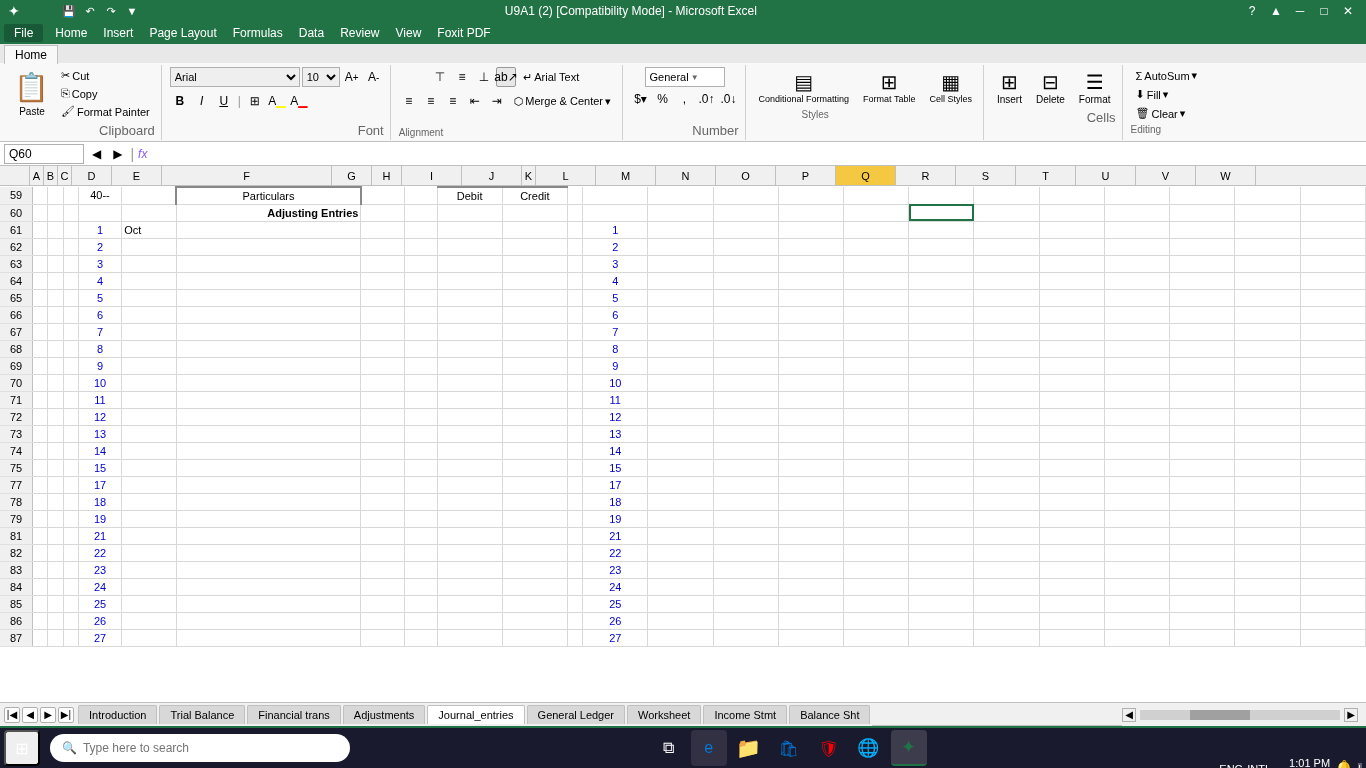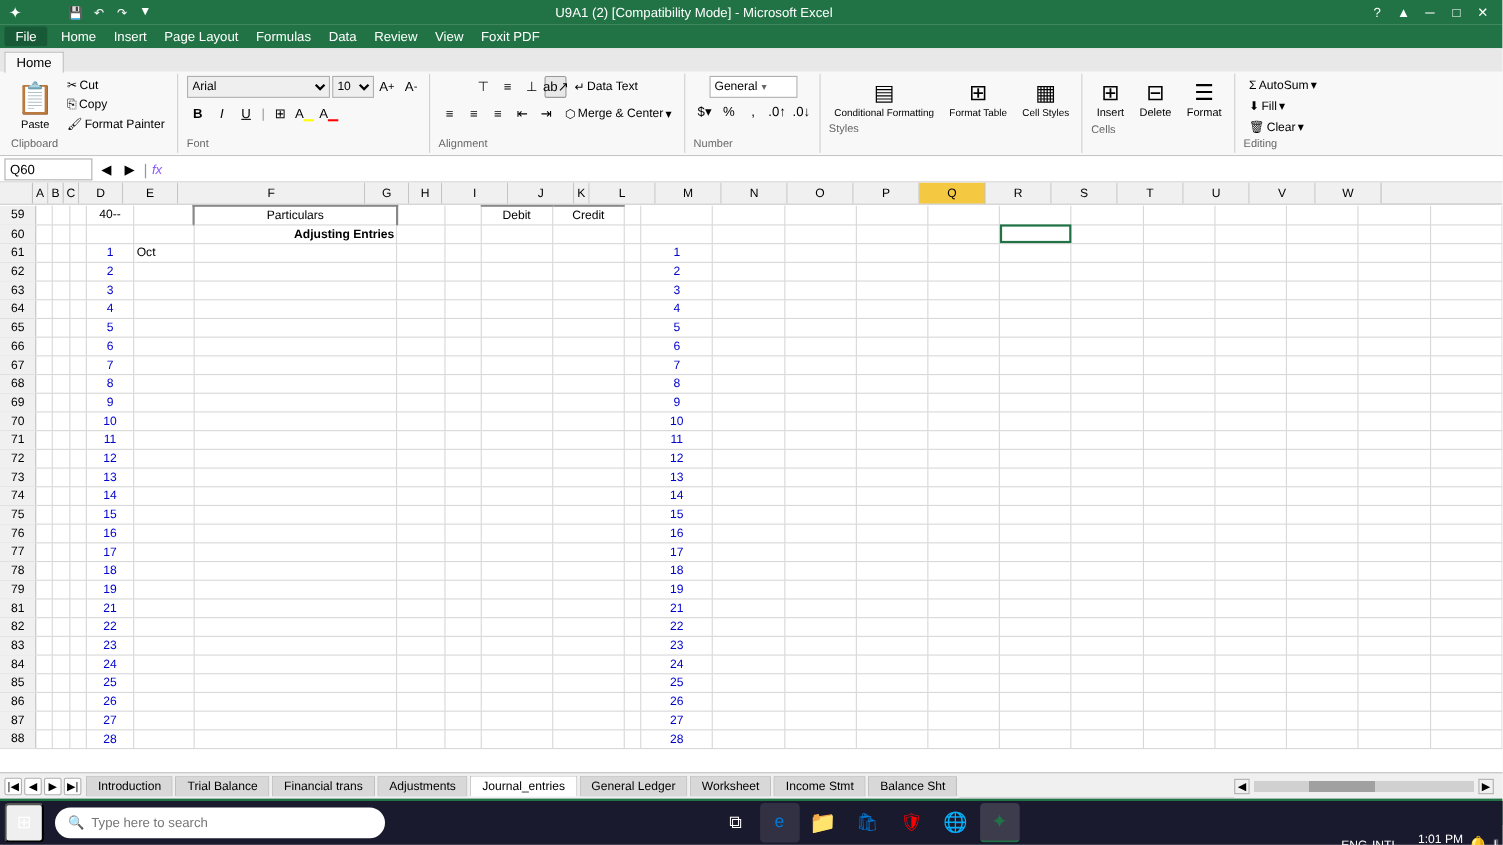--- a/index.html
+++ b/index.html
@@ -72,21 +72,21 @@
     .ribbon-group {
       display: flex;
       flex-direction: column;
       align-items: flex-start;
       border-right: 1px solid #d0d0d0;
       padding: 2px 6px;
       min-width: fit-content;
     }
     .ribbon-group:last-child { border-right: none; }
     .ribbon-group-content { display: flex; align-items: center; gap: 2px; flex: 1; }
-    .ribbon-group-label { font-size: 10px; color: #666; text-align: left; width: 100%; padding-top: 2px; }
+    .ribbon-group-label { font-size: 13px; color: #666; text-align: right; width: 100%; padding-top: 2px; }
     .ribbon-btn {
       display: flex;
       flex-direction: column;
       align-items: center;
       padding: 2px 4px;
       cursor: pointer;
       border: 1px solid transparent;
       border-radius: 2px;
       font-size: 10px;
       background: transparent;
@@ -406,21 +406,21 @@
 
     <div class="ribbon-group">
       <div class="ribbon-group-content" style="flex-direction:column; gap:2px;">
         <div class="font-row">
           <button class="font-btn">⊤</button>
           <button class="font-btn">≡</button>
           <button class="font-btn">⊥</button>
           <button class="font-btn" style="border:1px solid #999; background:#e8e8e8;">ab↗</button>
           <div class="ribbon-btn-small">
             <span>↵</span>
-            <span>Data Text</span>
+            <span>Arial Text</span>
           </div>
         </div>
         <div class="font-row">
           <button class="font-btn">≡</button>
           <button class="font-btn">≡</button>
           <button class="font-btn">≡</button>
           <button class="font-btn">⇤</button>
           <button class="font-btn">⇥</button>
           <div class="ribbon-btn-small">
             <span>⬡</span>
@@ -458,21 +458,21 @@
         <div class="cond-fmt-btn">
           <div style="font-size:20px;">⊞</div>
           <div style="font-size:9px; text-align:center;">Format Table</div>
         </div>
         <div class="cond-fmt-btn">
           <div style="font-size:20px;">▦</div>
           <div style="font-size:9px; text-align:center;">Cell Styles</div>
         </div>
       </div>
 
-      <div style="font-size:10px; color:#666; padding-top:2px;">Styles</div>
+      <div style="font-size:10px; color:#666; padding-top:2px;margin-left:48px;">Styles</div>
     </div>
 
     <div class="ribbon-group">
       <div class="cells-group-content">
         <div class="ribbon-btn">
           <div style="font-size:20px;">⊞</div>
           <div>Insert</div>
         </div>
         <div class="ribbon-btn">
           <div style="font-size:20px;">⊟</div>
@@ -1011,46 +1011,20 @@
               <td class="grid-cell col-P"></td>
               <td class="grid-cell col-Q"></td>
               <td class="grid-cell col-R"></td>
               <td class="grid-cell col-S"></td>
               <td class="grid-cell col-T"></td>
               <td class="grid-cell col-U"></td>
               <td class="grid-cell col-V"></td>
               <td class="grid-cell col-W"></td>
             </tr>
             <tr>
-              <td class="row-header">76</td>
-              <td class="grid-cell col-A"></td>
-              <td class="grid-cell col-B"></td>
-              <td class="grid-cell col-C"></td>
-              <td class="grid-cell col-D" style="text-align: center; color: rgb(0, 0, 204);">16</td>
-              <td class="grid-cell col-E"></td>
-              <td class="grid-cell col-F"></td>
-              <td class="grid-cell col-G"></td>
-              <td class="grid-cell col-H"></td>
-              <td class="grid-cell col-I"></td>
-              <td class="grid-cell col-J"></td>
-              <td class="grid-cell col-K"></td>
-              <td class="grid-cell col-L" style="text-align: center; color: rgb(0, 0, 204);">16</td>
-              <td class="grid-cell col-M"></td>
-              <td class="grid-cell col-N"></td>
-              <td class="grid-cell col-O"></td>
-              <td class="grid-cell col-P"></td>
-              <td class="grid-cell col-Q"></td>
-              <td class="grid-cell col-R"></td>
-              <td class="grid-cell col-S"></td>
-              <td class="grid-cell col-T"></td>
-              <td class="grid-cell col-U"></td>
-              <td class="grid-cell col-V"></td>
-              <td class="grid-cell col-W"></td>
-            </tr>
-            <tr>
               <td class="row-header">77</td>
               <td class="grid-cell col-A"></td>
               <td class="grid-cell col-B"></td>
               <td class="grid-cell col-C"></td>
               <td class="grid-cell col-D" style="text-align: center; color: rgb(0, 0, 204);">17</td>
               <td class="grid-cell col-E"></td>
               <td class="grid-cell col-F"></td>
               <td class="grid-cell col-G"></td>
               <td class="grid-cell col-H"></td>
               <td class="grid-cell col-I"></td>
@@ -1284,46 +1258,20 @@
               <td class="grid-cell col-C"></td>
               <td class="grid-cell col-D" style="text-align: center; color: rgb(0, 0, 204);">27</td>
               <td class="grid-cell col-E"></td>
               <td class="grid-cell col-F"></td>
               <td class="grid-cell col-G"></td>
               <td class="grid-cell col-H"></td>
               <td class="grid-cell col-I"></td>
               <td class="grid-cell col-J"></td>
               <td class="grid-cell col-K"></td>
               <td class="grid-cell col-L" style="text-align: center; color: rgb(0, 0, 204);">27</td>
-              <td class="grid-cell col-M"></td>
-              <td class="grid-cell col-N"></td>
-              <td class="grid-cell col-O"></td>
-              <td class="grid-cell col-P"></td>
-              <td class="grid-cell col-Q"></td>
-              <td class="grid-cell col-R"></td>
-              <td class="grid-cell col-S"></td>
-              <td class="grid-cell col-T"></td>
-              <td class="grid-cell col-U"></td>
-              <td class="grid-cell col-V"></td>
-              <td class="grid-cell col-W"></td>
-            </tr>
-            <tr>
-              <td class="row-header">88</td>
-              <td class="grid-cell col-A"></td>
-              <td class="grid-cell col-B"></td>
-              <td class="grid-cell col-C"></td>
-              <td class="grid-cell col-D" style="text-align: center; color: rgb(0, 0, 204);">28</td>
-              <td class="grid-cell col-E"></td>
-              <td class="grid-cell col-F"></td>
-              <td class="grid-cell col-G"></td>
-              <td class="grid-cell col-H"></td>
-              <td class="grid-cell col-I"></td>
-              <td class="grid-cell col-J"></td>
-              <td class="grid-cell col-K"></td>
-              <td class="grid-cell col-L" style="text-align: center; color: rgb(0, 0, 204);">28</td>
               <td class="grid-cell col-M"></td>
               <td class="grid-cell col-N"></td>
               <td class="grid-cell col-O"></td>
               <td class="grid-cell col-P"></td>
               <td class="grid-cell col-Q"></td>
               <td class="grid-cell col-R"></td>
               <td class="grid-cell col-S"></td>
               <td class="grid-cell col-T"></td>
               <td class="grid-cell col-U"></td>
               <td class="grid-cell col-V"></td>

